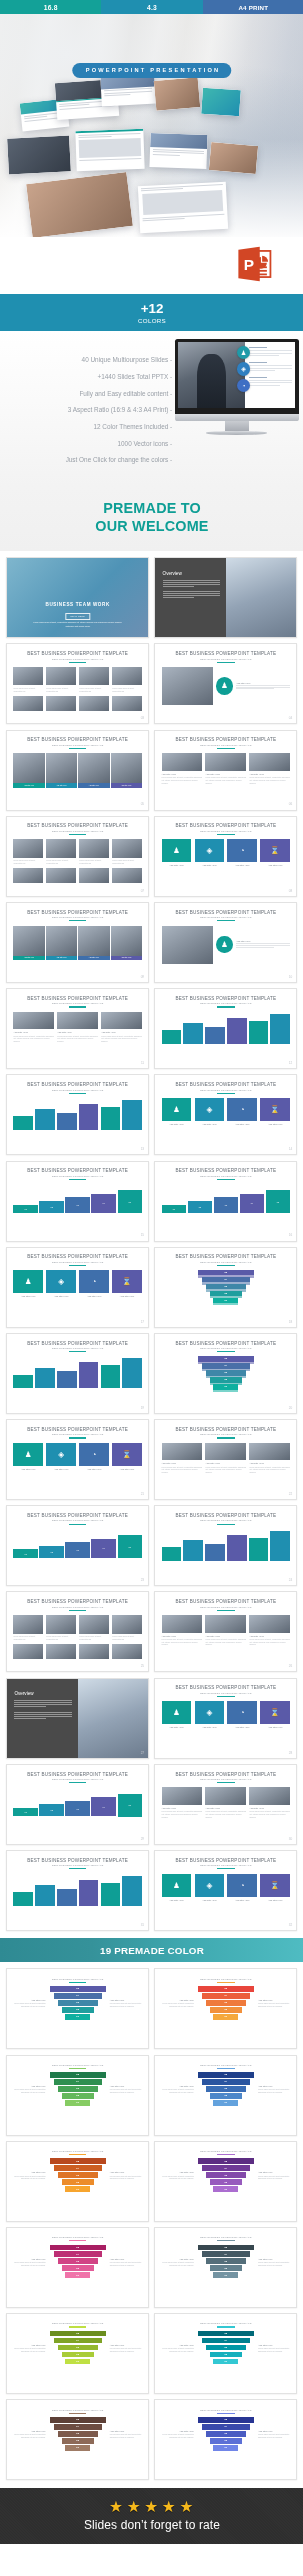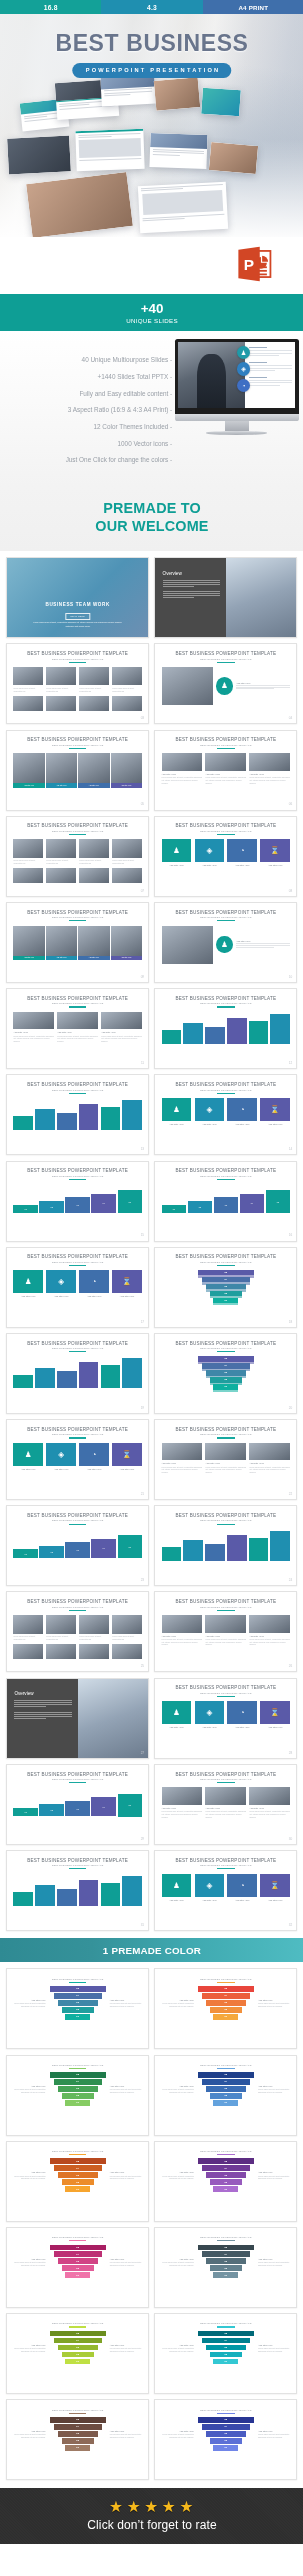--- a/index.html
+++ b/index.html
@@ -278,21 +278,20 @@
 </head>
 <body>
 
 <div class="ribbon">
   <div class="ribbon-cell r1">16.8</div>
   <div class="ribbon-cell r2">4.3</div>
   <div class="ribbon-cell r3">A4 PRINT</div>
 </div>
 
 <div class="hero">
-  <div class="hero-title">BEST BUSINESS</div>
   <div class="hero-pill">POWERPOINT PRESENTATION</div>
 
   <div class="hero-mocks">
 
     <div class="mock" style="left:20.6px; top:87px; width:47px; height:28px; transform:rotate(-6deg);">
       <div class="img-teal" style="height:11.3px;"></div>
       <div class="ln"></div>
         <div class="ln s"></div>
         <div class="ln"></div>
     </div>
@@ -359,23 +358,23 @@
     <rect x="34" y="42" width="18" height="3" fill="#d24625"></rect>
     <rect x="34" y="48" width="18" height="3" fill="#d24625"></rect>
     <path d="M44 18 a10 10 0 0 1 10 10 h-10 z" fill="#d24625"></path>
     <path d="M42 20 a10 10 0 1 0 10 10 h-10 z" fill="#d24625"></path>
     <path d="M4 8 L40 3 L40 61 L4 56 Z" fill="#d24625"></path>
     <text x="13" y="42" font-family="'Liberation Sans',sans-serif" font-size="26" font-weight="bold" fill="#ffffff">P</text>
   </svg>
 </div>
 
 <div class="stats">
-  <div class="stat s1">
-    <div class="num">+40</div>
-    <div class="cap">UNIQUE SLIDES</div>
+  <div class="stat s2">
+    <div class="num">+12</div>
+    <div class="cap">COLORS</div>
   </div>
 </div>
 
 <div class="features-row">
   <ul class="feature-list">
     <li>40 Unique Multiourpose Slides -</li>
     <li>+1440 Slides Total  PPTX -</li>
     <li>Fully and Easy editable content -</li>
     <li>3 Aspect Ratio (16:9 &amp; 4:3 A4 Print) -</li>
     <li>12 Color Themes Included -</li>
@@ -1238,21 +1237,21 @@
             <div class="ic-sq" style="height:23px;background:#5a5aa8">⌛</div>
             <div class="cap-title" style="text-align:center;margin-top:2.1px">Add Title Here</div>
           </div>
         </div>
       </div>
       <div class="pagenum">32</div>
     </div>
   </div>
 
 <div class="premade">
-  <span>1 PREMADE COLOR</span>
+  <span>19 PREMADE COLOR</span>
 </div>
 
 <div class="grid" id="color-grid">
     <div class="slide">
       <div class="slide-head">
         <div class="ts">BEST BUSINESS POWERPOINT TEMPLATE</div>
         <div class="rule" style="background:#0eb0a0"></div>
       </div>
       <div style="display:flex;align-items:center;justify-content:center;gap:4.1px;margin-top:3.1px">
         <div style="width:34px">
@@ -1528,15 +1527,15 @@
   </div>
 
 <div class="rate">
   <div class="stars" id="stars">
       <span class="star" style="color: rgb(245, 184, 28);">★</span>
       <span class="star" style="color: rgb(245, 184, 28);">★</span>
       <span class="star" style="color: rgb(245, 184, 28);">★</span>
       <span class="star" style="color: rgb(245, 184, 28);">★</span>
       <span class="star" style="color: rgb(245, 184, 28);">★</span>
     </div>
-  <div class="rate-text">Click don’t forget to rate</div>
+  <div class="rate-text">Slides don’t forget to rate</div>
 </div>
 
 
 </body></html>

